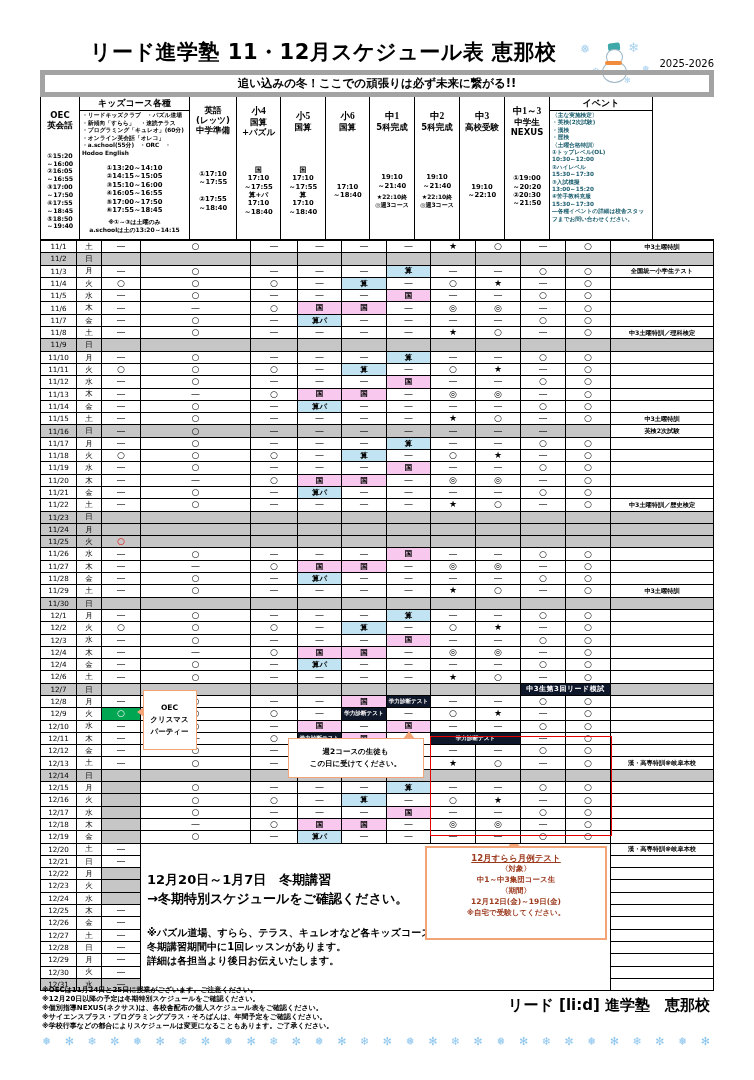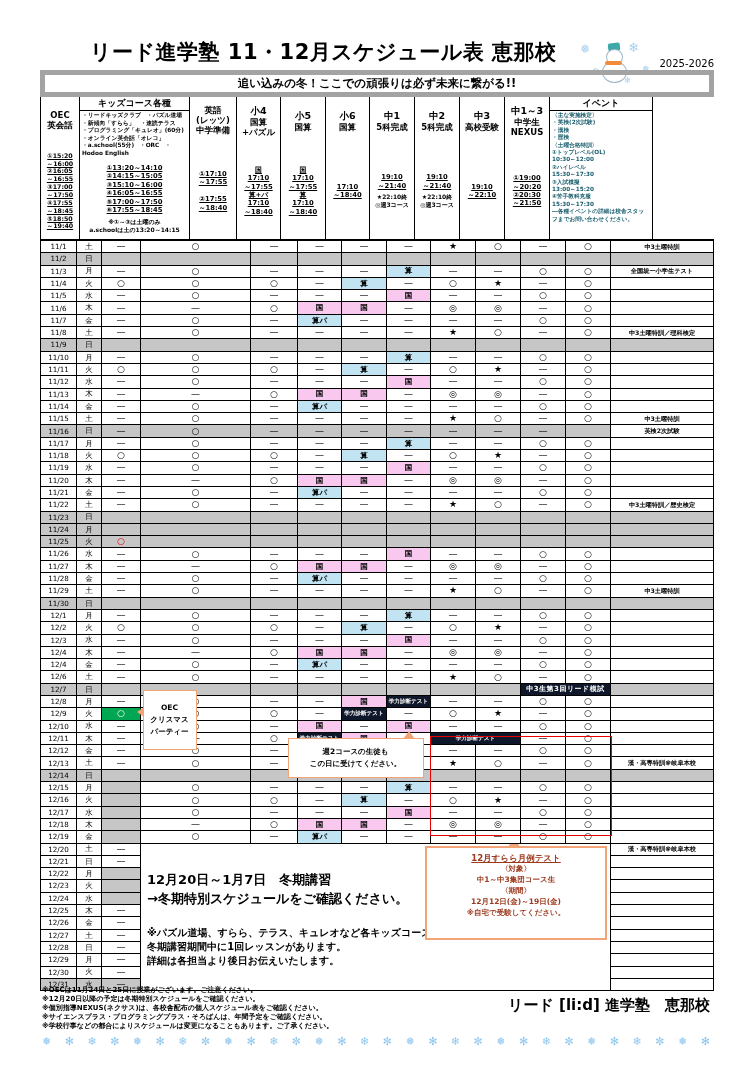--- a/index.html
+++ b/index.html
@@ -16,23 +16,23 @@
   .sm-scarf{position:absolute;left:25px;top:21px;width:17px;height:4px;background:#f08c3c;border-radius:2px;}
   .flake{position:absolute;color:#a9d2f0;}
   
   #sheet{position:absolute;left:40px;top:70px;width:674px;}
   #slogan{border:5px solid #a3a3a3;height:17px;line-height:17px;text-align:center;font-size:11.5px;font-weight:bold;}
   
   #header-row{display:flex;border-left:1px solid #000;border-bottom:1px solid #000;width:673px;height:142px;box-sizing:content-box;}
   .hc{border-right:1px solid #000;box-sizing:border-box;display:flex;flex-direction:column;overflow:hidden;}
   .hc-top{display:flex;flex-direction:column;align-items:center;justify-content:center;min-height:44px;padding-top:2px;}
   .hc-body{flex:1;display:flex;flex-direction:column;align-items:center;justify-content:center;text-align:center;}
-  .grade{font-size:9.5px;font-weight:bold;}
+  .grade{font-size:9.5px;font-weight:bold;font-family:Liberation Serif, serif;}
   .subj{font-size:8.5px;font-weight:bold;white-space:pre-line;text-align:center;line-height:1.15;}
-  .times{font-size:6.8px;font-weight:bold;white-space:pre-line;line-height:1.25;text-align:center;text-decoration:underline;}
+  .times{font-size:6.8px;font-weight:bold;white-space:pre-line;line-height:1.25;text-align:center;}
   .small-note{font-size:6px;font-weight:bold;white-space:pre-line;line-height:1.3;margin-top:3px;}
   #month-box{background:#1777c8;color:#fff;align-items:center;justify-content:center;display:flex;}
   #month-box .ml{font-size:17px;font-weight:bold;text-align:center;line-height:1.05;white-space:pre-line;}
   .titlebar{border-bottom:1px solid #000;text-align:center;font-size:9px;font-weight:bold;height:13px;line-height:13px;}
   .kids-courses{font-size:5.8px;line-height:1.3;white-space:pre-line;padding:1px 2px;font-weight:bold;}
   .event-detail{font-size:5.7px;line-height:1.3;white-space:pre-line;padding:1px 2px;color:#1b5e6e;font-weight:bold;text-align:left;}
   
   #bt{border-collapse:collapse;table-layout:fixed;width:673px;}
   #bt td{border:1px solid #000;height:11.3px;padding:0;text-align:center;font-size:8px;line-height:1;overflow:hidden;}
   #bt td.date{font-size:7.2px;text-align:center;}

